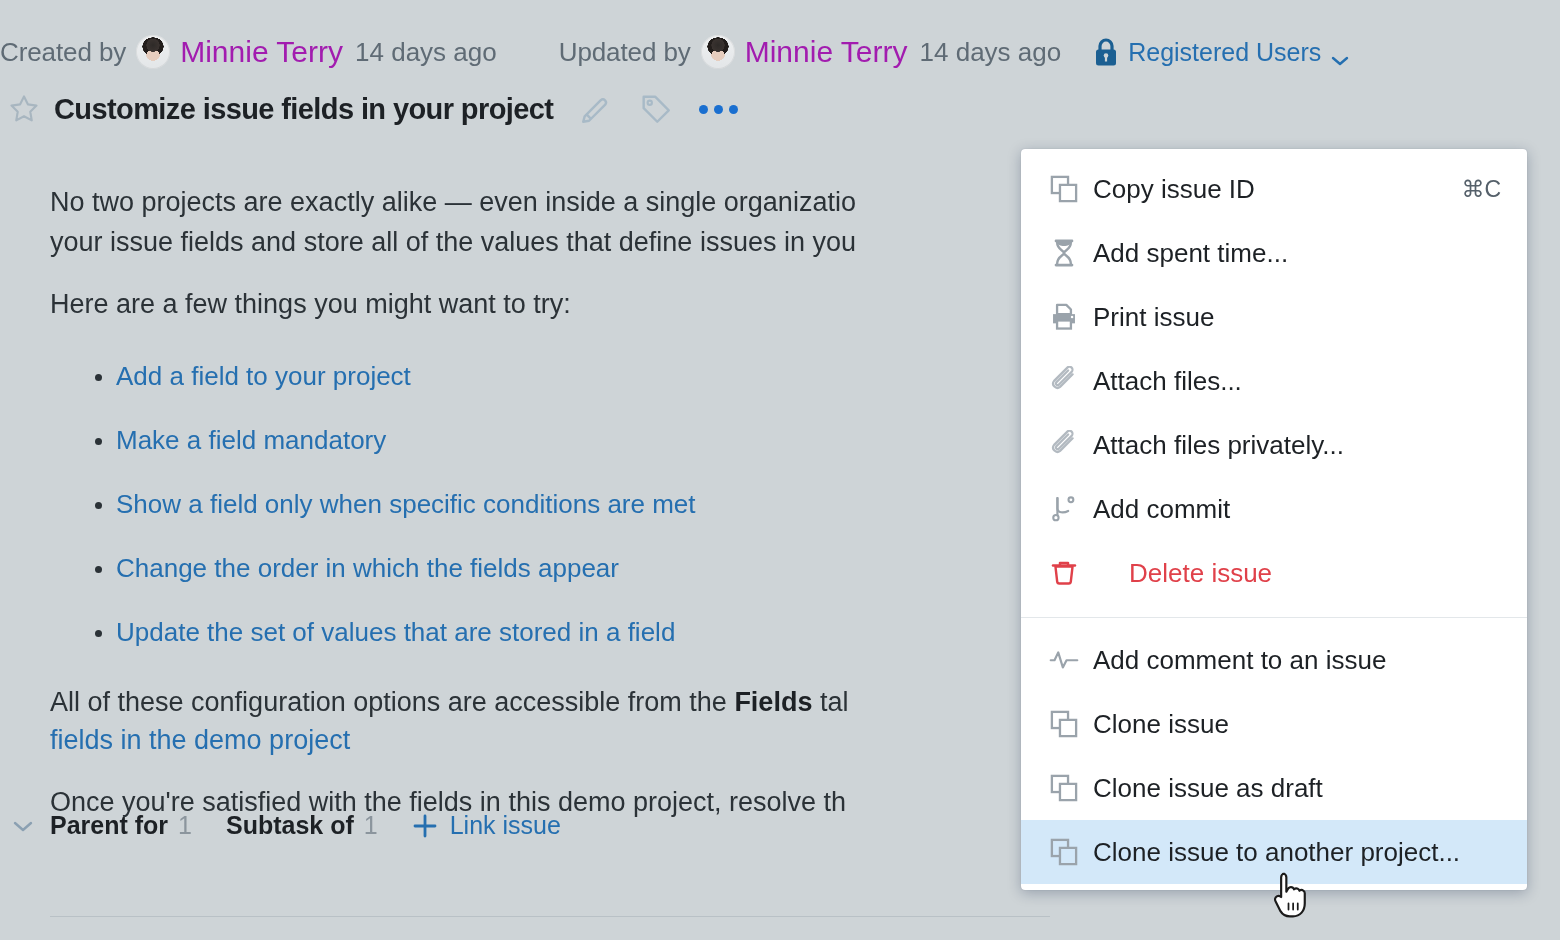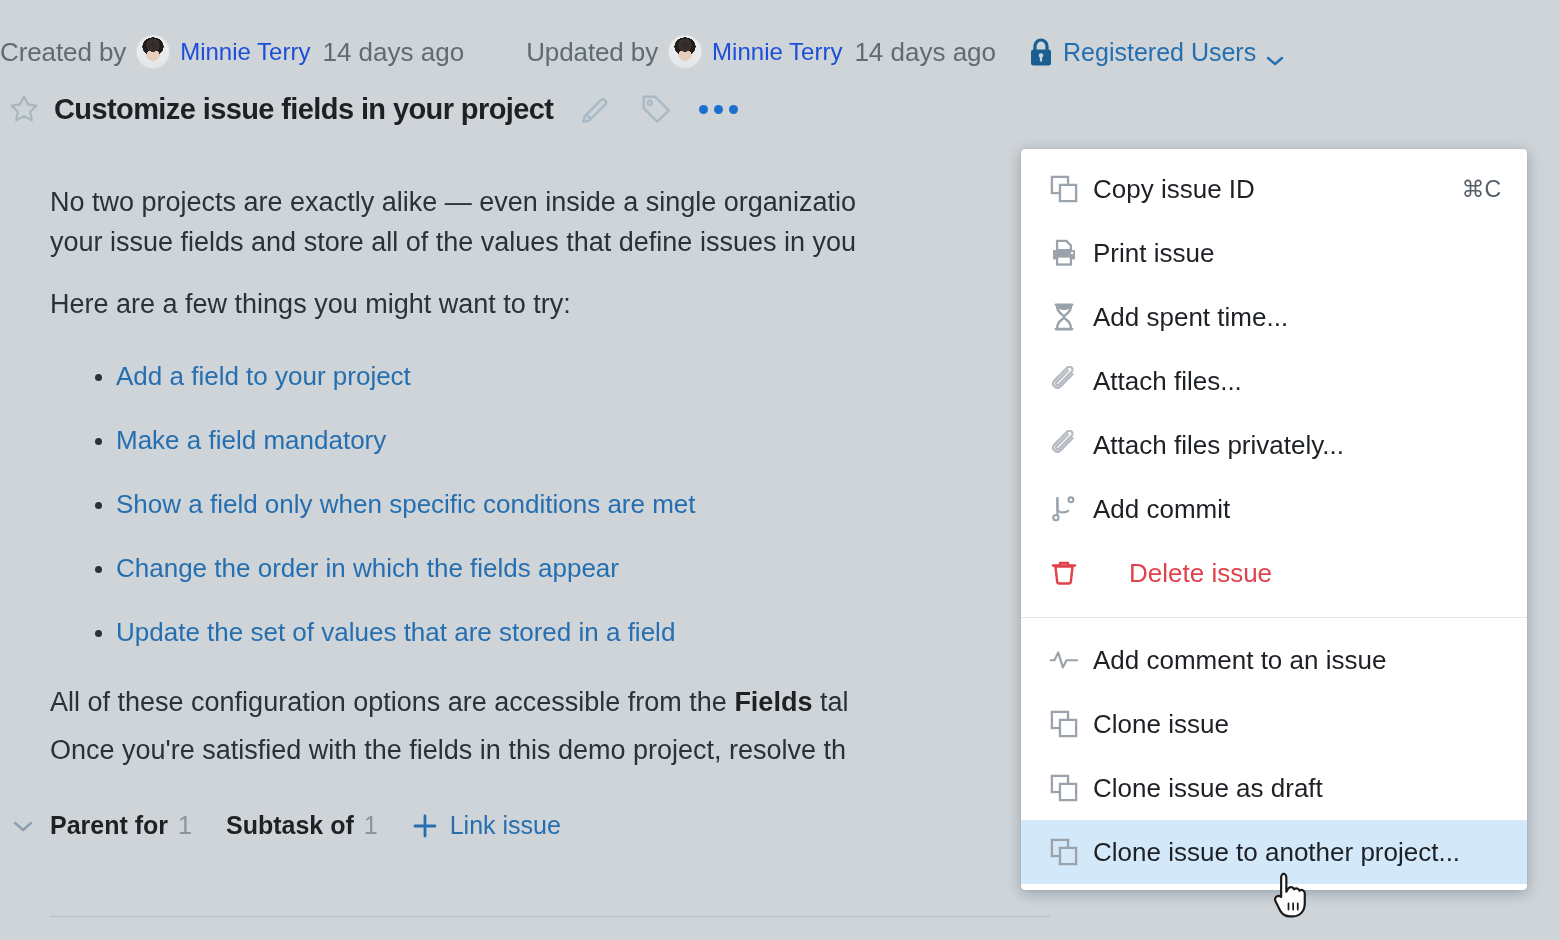--- a/index.html
+++ b/index.html
@@ -39,22 +39,22 @@
     background:
       radial-gradient(circle at 50% 30%, #2e2a28 0%, #3a3330 22%, rgba(58,51,48,0) 23%),
       radial-gradient(ellipse 11px 9px at 50% 60%, #e6cdbe 0%, #e6cdbe 60%, rgba(230,205,190,0) 61%),
       radial-gradient(ellipse 15px 13px at 50% 34%, #221d1b 0%, #221d1b 70%, rgba(34,29,27,0) 71%),
       linear-gradient(#eef0f1, #e3e6e8);
     background-repeat: no-repeat;
     box-shadow: inset 0 0 0 1px rgba(0,0,0,0.06);
     flex: 0 0 auto;
   }
   .meta-user {
-    color: #1d4ed8;
-    font-size: 24px;
+    color: #a21caf;
+    font-size: 30px;
     margin-right: 12px;
   }
   .meta-time {
     color: #5f6b75;
     font-size: 26px;
   }
   .meta-gap { width: 62px; }
   .visibility {
     display: flex; align-items: flex-end;
     margin-left: 32px;
@@ -268,20 +268,23 @@
     <ul class="items">
       <li><span>Add a field to your project</span></li>
       <li><span>Make a field mandatory</span></li>
       <li><span>Show a field only when specific conditions are met</span></li>
       <li><span>Change the order in which the fields appear</span></li>
       <li><span>Update the set of values that are stored in a field</span></li>
     </ul>
     <p class="para" style="margin-bottom:0;">
       <span>All of these configuration options are accessible from the </span><b>Fields</b><span> tal</span>
     </p>
+    <p class="para" style="margin-top:-10px;">
+      <span class="link">fields in the demo project</span>
+    </p>
     <p class="para">Once you're satisfied with the fields in this demo project, resolve th</p>
   </div>
 
   <div class="bottom-bar">
     <span class="bb-chev">
       <svg width="22" height="14" viewBox="0 0 22 14">
           <path d="M3 4l8 7 8-7" fill="none" stroke="#8ba0b2" stroke-width="2.4" stroke-linecap="round" stroke-linejoin="round"></path>
         </svg>
     </span>
     <span class="bb-label">Parent for</span>
@@ -306,39 +309,39 @@
           <path d="M9.5 9.5h14v14h-14z" fill="#fff" stroke="#9aa3ab" stroke-width="2"></path>
         </svg>
       </span>
       <span class="mi-label">Copy issue ID</span>
       <span class="mi-shortcut">⌘C</span>
     </div>
 
     <div class="menu-item">
       <span class="mi-icon">
         <svg width="30" height="30" viewBox="0 0 26 26">
+          <path d="M6 2.5h14M6 23.5h14" stroke="#9aa3ab" stroke-width="2.2" stroke-linecap="round"></path>
+          <path d="M7 3.2c0 5 12 5 12 0" fill="#9aa3ab"></path>
+          <path d="M7 3.2c0 7.2 6 7.4 6 9.8 0 2.4-6 2.6-6 9.8M19 3.2c0 7.2-6 7.4-6 9.8 0 2.4 6 2.6 6 9.8" fill="none" stroke="#9aa3ab" stroke-width="2.1"></path>
+        </svg>
+      </span>
+      <span class="mi-label">Add spent time...</span>
+      <span class="mi-shortcut"></span>
+    </div>
+
+    <div class="menu-item">
+      <span class="mi-icon">
+        <svg width="30" height="30" viewBox="0 0 26 26">
           <path d="M7 2.5h8l4 4v4H7z" fill="none" stroke="#9aa3ab" stroke-width="2" stroke-linejoin="round"></path>
           <rect x="3.5" y="10.5" width="19" height="8" fill="#9aa3ab"></rect>
           <rect x="7" y="16" width="12" height="7" fill="#fff" stroke="#9aa3ab" stroke-width="2"></rect>
           <circle cx="20" cy="13" r="1.1" fill="#fff"></circle>
         </svg>
       </span>
       <span class="mi-label">Print issue</span>
-      <span class="mi-shortcut"></span>
-    </div>
-
-    <div class="menu-item">
-      <span class="mi-icon">
-        <svg width="30" height="30" viewBox="0 0 26 26">
-          <path d="M6 2.5h14M6 23.5h14" stroke="#9aa3ab" stroke-width="2.2" stroke-linecap="round"></path>
-          <path d="M7 3.2c0 5 12 5 12 0" fill="#9aa3ab"></path>
-          <path d="M7 3.2c0 7.2 6 7.4 6 9.8 0 2.4-6 2.6-6 9.8M19 3.2c0 7.2-6 7.4-6 9.8 0 2.4 6 2.6 6 9.8" fill="none" stroke="#9aa3ab" stroke-width="2.1"></path>
-        </svg>
-      </span>
-      <span class="mi-label">Add spent time...</span>
       <span class="mi-shortcut"></span>
     </div>
 
     <div class="menu-item">
       <span class="mi-icon">
         <svg width="30" height="30" viewBox="0 0 26 26">
           <path d="M20.5 7.2L9.6 18.1a3.7 3.7 0 0 1-5.2-5.2L15.9 1.4a2.6 2.6 0 0 1 3.7 3.7L8.4 16.3a1.5 1.5 0 0 1-2.1-2.1L16.6 3.9" fill="none" stroke="#b3bac1" stroke-width="1.9" stroke-linecap="round" stroke-linejoin="round"></path>
         </svg>
       </span>
       <span class="mi-label">Attach files...</span>

